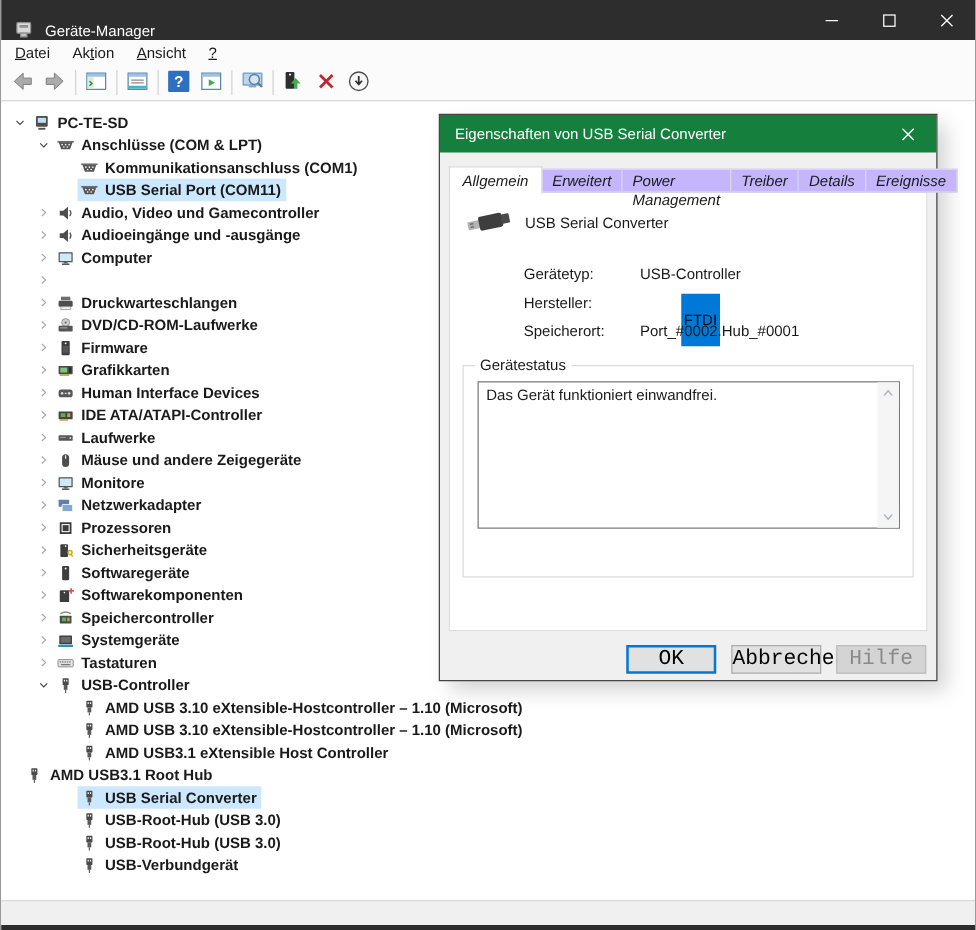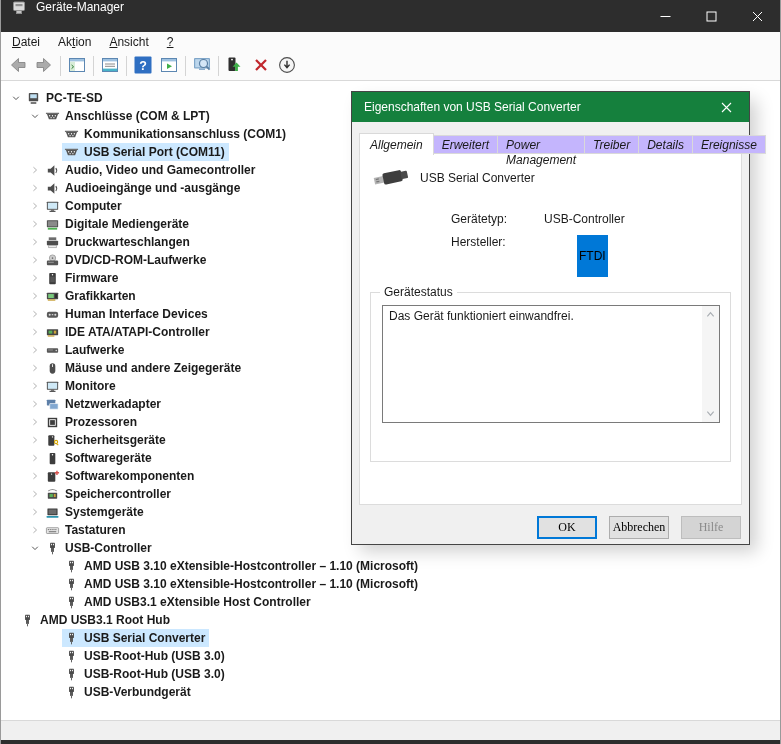--- a/index.html
+++ b/index.html
@@ -5,21 +5,21 @@
   * { box-sizing: border-box; margin: 0; padding: 0; }
   html,body { width: 781px; height: 744px; }
   body {
     font-family: "Liberation Sans", sans-serif;
     font-size: 12px; color: #1a1a1a; background: #fff;
     position: relative; overflow: hidden;
   }
   .window { position: absolute; inset: 0; border-left: 1px solid #9a9a9a; border-right: 1px solid #9a9a9a; background: #fff; }
 
   
-  .titlebar { height: 32px; background: #2d2d2d; display: flex; align-items: flex-start; color: #fff; }
+  .titlebar { height: 32px; background: #2d2d2d; display: flex; align-items: flex-end; color: #fff; }
   .app-icon { width: 16px; height: 16px; margin: 0 9px 0 10px; flex: 0 0 16px; }
   .app-icon svg { width: 16px; height: 16px; }
   .titlebar-title { font-size: 12px; }
   .win-controls { margin-left: auto; display: flex; height: 32px; }
   .win-btn { width: 46px; height: 32px; display: flex; align-items: center; justify-content: center; background: transparent; border: none; }
   .win-btn svg { width: 11px; height: 11px; }
 
   
   .menubar { height: 20px; background: #fbfbfb; display: flex; align-items: center; padding-left: 2px; }
   .menu-item { padding: 2px 9px; color: #1a1a1a; }
@@ -59,33 +59,33 @@
   .tab.active + .tab { border-left: none; }
 
   .tabpanel { position: absolute; top: 31px; left: 7px; right: 7px; bottom: 39px; background: #fff; border: 1px solid #dcdcdc; }
 
   .device-header { position: absolute; top: 10px; left: 13px; display: flex; align-items: center; }
   .device-header svg { width: 38px; height: 25px; margin-right: 9px; }
   .device-name { font-size: 12px; }
 
   .fields { position: absolute; top: 58px; left: 59px; right: 10px; }
   .field-row { height: 23px; display: flex; align-items: flex-start; }
-  .field-label { width: 93px; flex: 0 0 93px; margin-left: 32px; }
+  .field-label { width: 93px; flex: 0 0 93px; }
   .field-value.selected { background: #0078d7; color: #000000; padding: 14px 2px; margin-left: 33px; }
 
   .groupbox { position: absolute; left: 10px; top: 138px; width: 361px; height: 170px; border: 1px solid #dcdcdc; }
   .groupbox-label { position: absolute; top: -8px; left: 9px; background: #fff; padding: 0 4px; }
   .status-box { position: absolute; left: 11px; top: 12px; width: 338px; height: 118px; background: #fff; border: 1px solid #7a7a7a; display: flex; }
   .status-text { flex: 1; padding: 3px 6px; }
   .vscroll { width: 17px; flex: 0 0 17px; background: #f5f5f5; display: flex; flex-direction: column; justify-content: space-between; }
   .scroll-btn { height: 17px; display: flex; align-items: center; justify-content: center; background: #f5f5f5; border: none; }
   .scroll-btn svg { width: 9px; height: 9px; }
 
   .dlg-buttons { position: absolute; right: 8px; bottom: 5px; display: flex; gap: 12px; }
-  .dlg-btn { width: 60px; height: 23px; background: #e1e1e1; border: 1px solid #adadad; font-size: 12px; font-family: Liberation Serif, serif; color: #000; }
+  .dlg-btn { width: 72px; height: 23px; background: #e1e1e1; border: 1px solid #adadad; font-size: 17px; font-family: Liberation Mono, monospace; color: #000; }
   .dlg-btn.default { border: 2px solid #0078d7; }
   .dlg-btn.disabled { background: #d4d4d4; border-color: #bdbdbd; color: #8a8a8a; }
 </style>
 </head>
 <body>
 
 <div class="window">
 
   <div class="titlebar">
     <span class="app-icon"><svg viewBox="0 0 16 16">
@@ -322,30 +322,20 @@
             </svg>
           </span>
           <span class="tree-label">Computer</span>
         </span>
       </div>
       <div class="tree-row" style="padding-left: 25px;">
         <span class="twisty">
           <svg viewBox="0 0 16 16">
             <path d="M5.5 3.5 L10.5 8 L5.5 12.5" fill="none" stroke="#a6a6a6" stroke-width="1.4"></path>
           </svg>
-        </span>
-        <span class="sel-box">
-          <span class="tree-icon">
-            <svg viewBox="0 0 16 16">
-              <rect x="2" y="3.5" width="12" height="7.5" rx="0.5" fill="#4d4d4d"></rect>
-              <rect x="3" y="4.5" width="10" height="5.5" fill="#8a8a8a"></rect>
-              <rect x="3" y="11.5" width="10" height="2" fill="#4caf50"></rect>
-            </svg>
-          </span>
-          <span class="tree-label">Digitale Mediengeräte</span>
         </span>
       </div>
       <div class="tree-row" style="padding-left: 25px;">
         <span class="twisty">
           <svg viewBox="0 0 16 16">
             <path d="M5.5 3.5 L10.5 8 L5.5 12.5" fill="none" stroke="#a6a6a6" stroke-width="1.4"></path>
           </svg>
         </span>
         <span class="sel-box">
           <span class="tree-icon">
@@ -819,20 +809,24 @@
         </div>
 
         <div class="fields" id="field-rows">
             <div class="field-row">
               <span class="field-label">Gerätetyp:</span>
               <span class="field-value">USB-Controller</span>
             </div>
             <div class="field-row">
               <span class="field-label">Hersteller:</span>
               <span class="field-value selected">FTDI</span>
+            </div>
+            <div class="field-row">
+              <span class="field-label">Speicherort:</span>
+              <span class="field-value">Port_#0002.Hub_#0001</span>
             </div>
           </div>
 
         <div class="groupbox">
           <span class="groupbox-label">Gerätestatus</span>
           <div class="status-box">
             <div class="status-text">Das Gerät funktioniert einwandfrei.</div>
             <div class="vscroll">
               <button class="scroll-btn">
                   <svg viewBox="0 0 10 10">

